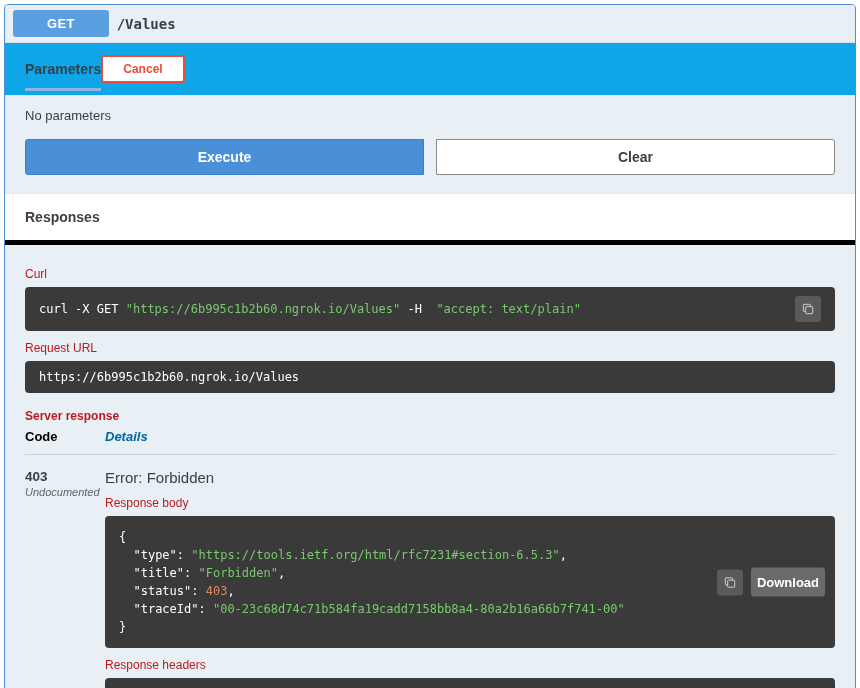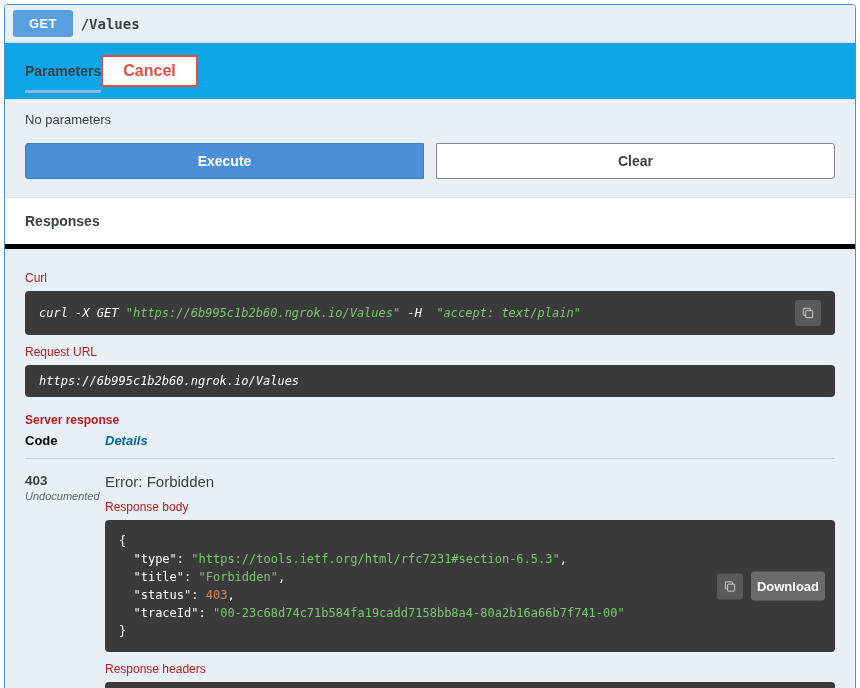--- a/index.html
+++ b/index.html
@@ -1,33 +1,33 @@
 <!DOCTYPE html>
 <html><head>
 <meta charset="utf-8">
 <style>
 * { box-sizing: border-box; margin: 0; padding: 0; }
 body { font-family: -apple-system, BlinkMacSystemFont, "Segoe UI", Arial, sans-serif; background: #fff; padding: 4px; }
 .panel { border: 1px solid #4a90d9; border-radius: 4px; overflow: hidden; }
 .header-bar { display: flex; align-items: center; background: #e8eff5; border-bottom: 1px solid #d8e0e8; }
-.method-badge { background: #5a9fe0; color: #fff; font-weight: 700; font-size: 13px; padding: 6px 16px; margin: 5px 8px; border-radius: 3px; letter-spacing: 0.3px; text-align: right; }
+.method-badge { background: #5a9fe0; color: #fff; font-weight: 700; font-size: 13px; padding: 6px 34px; margin: 5px 8px; border-radius: 3px; letter-spacing: 0.3px; text-align: right; }
 .path { font-family: Menlo, Consolas, monospace; font-weight: 700; font-size: 14px; color: #3a3f44; }
 .section-row { display: flex; align-items: center; padding: 12px 20px; background: #0ea5e9; border-bottom: 1px solid #e0e6ed; }
 .section-title { font-weight: 700; font-size: 14px; color: #3a3f44; }
 .params-title-wrap { display: inline-block; border-bottom: 3px solid #8fb6de; padding-bottom: 10px; margin-bottom: -13px; }
-.cancel-btn { background: #fff; border: 2px solid #e74c3c; color: #e74c3c; font-weight: 700; font-size: 16px; padding: 5px 20px; border-radius: 3px; cursor: pointer; }
+.cancel-btn { background: #fff; border: 2px solid #e74c3c; color: #e74c3c; font-weight: 700; font-size: 12px; padding: 5px 20px; border-radius: 3px; cursor: pointer; }
 .body-area { background: #e8eff5; padding: 12px 20px 18px; }
 .no-params { font-size: 13px; color: #3a3f44; margin-bottom: 16px; }
 .btn-row { display: flex; gap: 12px; }
 .execute-btn { flex: 1; background: #4a90d9; color: #fff; border: 1px solid #3a80c9; font-weight: 700; font-size: 14px; padding: 9px; border-radius: 3px 0 0 3px; cursor: pointer; }
 .clear-btn { flex: 1; background: #fff; color: #3a3f44; border: 1px solid #888; font-weight: 600; font-size: 14px; padding: 9px; border-radius: 0 3px 3px 0; cursor: pointer; }
 .responses-hdr { background: #fff; border-top: 1px solid #e0e6ed; border-bottom: 5px solid #000000; padding: 14px 20px; }
 .sub-label { font-size: 12px; color: #b91c1c; margin: 10px 0 6px; }
 .code-block { background: #3a3a3a; color: #ddd; font-family: Menlo, Consolas, monospace; font-size: 12px; padding: 9px 14px; border-radius: 4px; position: relative; white-space: pre-wrap; word-break: break-all; display: flex; align-items: center; justify-content: space-between; }
-.code-content { flex: 1; font-style: italic; }
+.code-content { flex: 1; }
 .copy-icon { background: #5a5a5a; border-radius: 3px; width: 26px; height: 26px; display: inline-flex; align-items: center; justify-content: center; cursor: pointer; flex-shrink: 0; margin-left: 10px; }
 .copy-icon svg { width: 14px; height: 14px; stroke: #ddd; fill: none; stroke-width: 1.5; }
 .curl-white { color: #fff; }
 .curl-green { color: #7ac96f; }
 .resp-table { width: 100%; margin-top: 6px; }
 .resp-head { display: flex; border-bottom: 1px solid #c8d2dc; padding-bottom: 10px; margin-bottom: 14px; }
 .col-code { width: 80px; font-weight: 700; font-size: 13px; color: #000000; }
 .col-details { flex: 1; font-weight: 700; font-size: 13px; color: #0369a1; font-style: italic; }
 .resp-row { display: flex; }
 .code-cell { width: 80px; }

